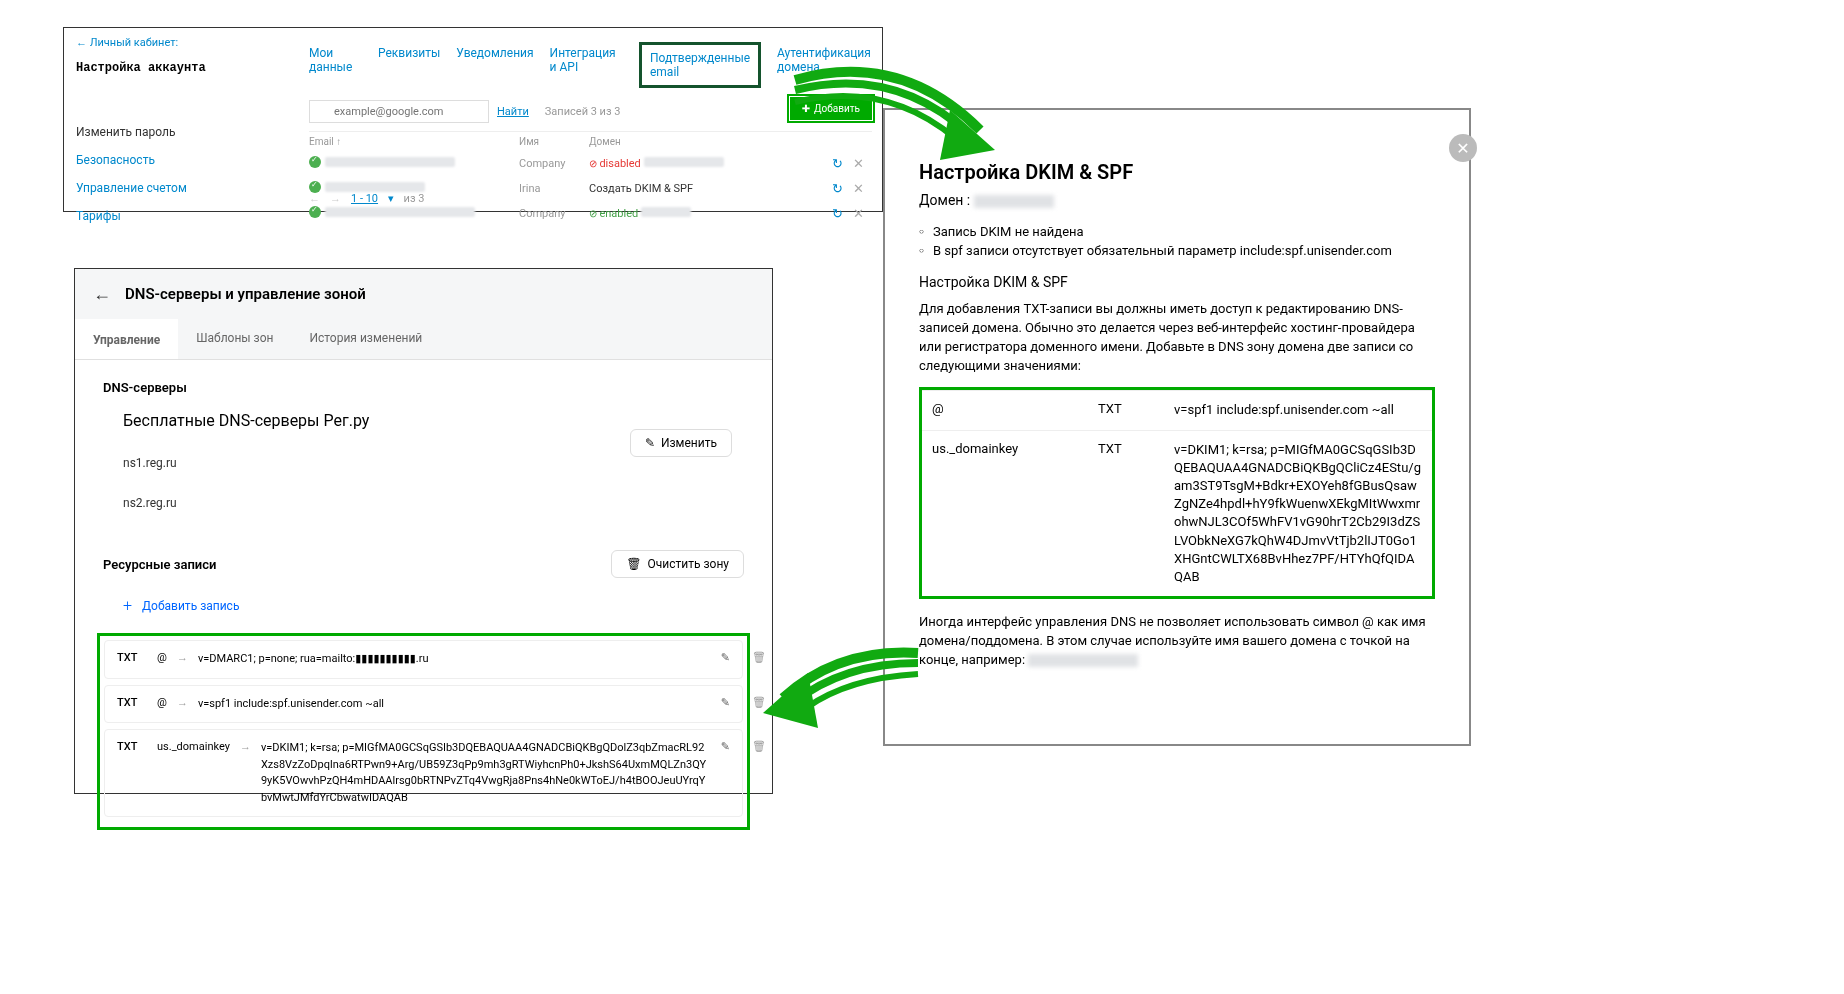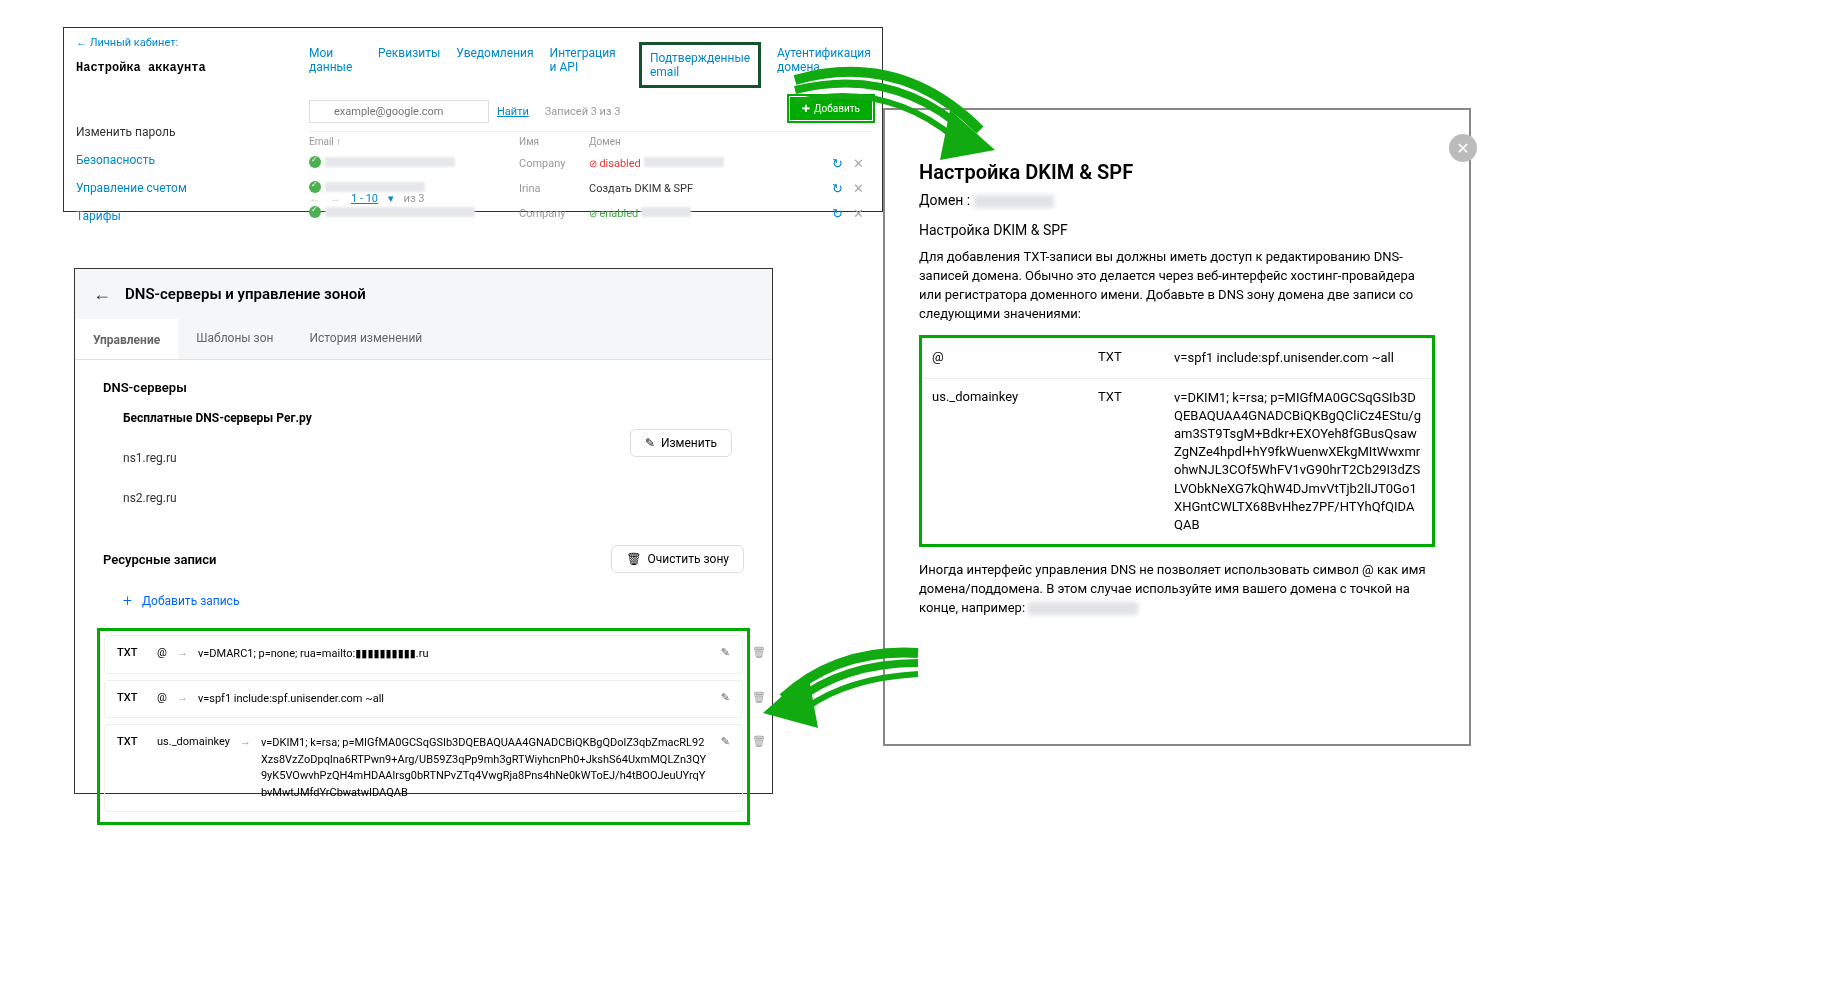--- a/index.html
+++ b/index.html
@@ -50,21 +50,21 @@
 
 .panel2 { position: absolute; left: 74px; top: 268px; width: 699px; height: 526px; border: 1px solid #333; background: #fff; }
 .p2-header { background: #f5f6f7; padding: 14px 18px; display: flex; align-items: center; gap: 14px; }
 .p2-back { font-size: 18px; color: #333; cursor: pointer; }
 .p2-title { font-size: 15px; font-weight: 600; }
 .p2-tabs { display: flex; background: #f5f6f7; border-bottom: 1px solid #e0e0e0; }
 .p2-tab { padding: 12px 18px; font-size: 12px; color: #666; cursor: pointer; }
 .p2-tab.active { background: #fff; border-top: 2px solid transparent; font-weight: 700; }
 .p2-body { padding: 20px 28px; }
 .p2-section-title { font-size: 13px; font-weight: 600; margin-bottom: 16px; }
-.p2-free-dns { font-size: 12px; font-weight: 700; margin-bottom: 10px; padding-left: 20px; }
+.p2-free-dns { font-size: 16px; font-weight: 400; margin-bottom: 10px; padding-left: 20px; }
 .p2-ns { font-size: 12px; color: #333; padding-left: 20px; margin-bottom: 4px; margin-top: 26px; }
 .p2-change-btn { position: absolute; right: 40px; top: 160px; border: 1px solid #ddd; border-radius: 6px; padding: 6px 14px; font-size: 12px; cursor: pointer; display: flex; align-items: center; gap: 6px; background: #fff; }
 .p2-section2 { margin-top: 40px; display: flex; justify-content: space-between; align-items: center; }
 .p2-clear-btn { border: 1px solid #ddd; border-radius: 6px; padding: 6px 14px; font-size: 12px; cursor: pointer; display: flex; align-items: center; gap: 6px; background: #fff; }
 .p2-add-record { color: #0066ff; font-size: 12px; cursor: pointer; display: flex; align-items: center; gap: 10px; padding: 18px 20px; }
 .p2-add-plus { font-size: 16px; font-weight: 300; }
 .p2-records { border: 3px solid #0a0; margin: 0 -6px; padding: 4px; }
 .p2-record { border: 1px solid #eee; border-radius: 4px; padding: 10px 12px; margin-bottom: 6px; font-size: 11px; display: flex; align-items: flex-start; gap: 10px; position: relative; word-break: break-all; }
 .p2-record-type { font-weight: 500; width: 30px; }
 .p2-record-at { }
@@ -237,20 +237,24 @@
         <span class="p2-record-del">🗑</span>
       </div>
     </div>
   </div>
 </div>
 
 <div class="panel3">
   <div class="p3-close">✕</div>
   <div class="p3-title">Настройка DKIM &amp; SPF</div>
   <div class="p3-domain-row"><span>Домен :</span> <span class="p3-blur"></span></div>
+  <ul class="p3-list">
+    <li>Запись DKIM не найдена</li>
+    <li>В spf записи отсутствует обязательный параметр include:spf.unisender.com</li>
+  </ul>
   <div class="p3-sub">Настройка DKIM &amp; SPF</div>
   <div class="p3-desc">Для добавления TXT-записи вы должны иметь доступ к редактированию DNS-записей домена. Обычно это делается через веб-интерфейс хостинг-провайдера или регистратора доменного имени. Добавьте в DNS зону домена две записи со следующими значениями:</div>
   <div class="p3-table">
     <div class="p3-trow">
       <div class="p3-td1">@</div>
       <div class="p3-td2">TXT</div>
       <div class="p3-td3">v=spf1 include:spf.unisender.com ~all</div>
     </div>
     <div class="p3-trow">
       <div class="p3-td1">us._domainkey</div>

